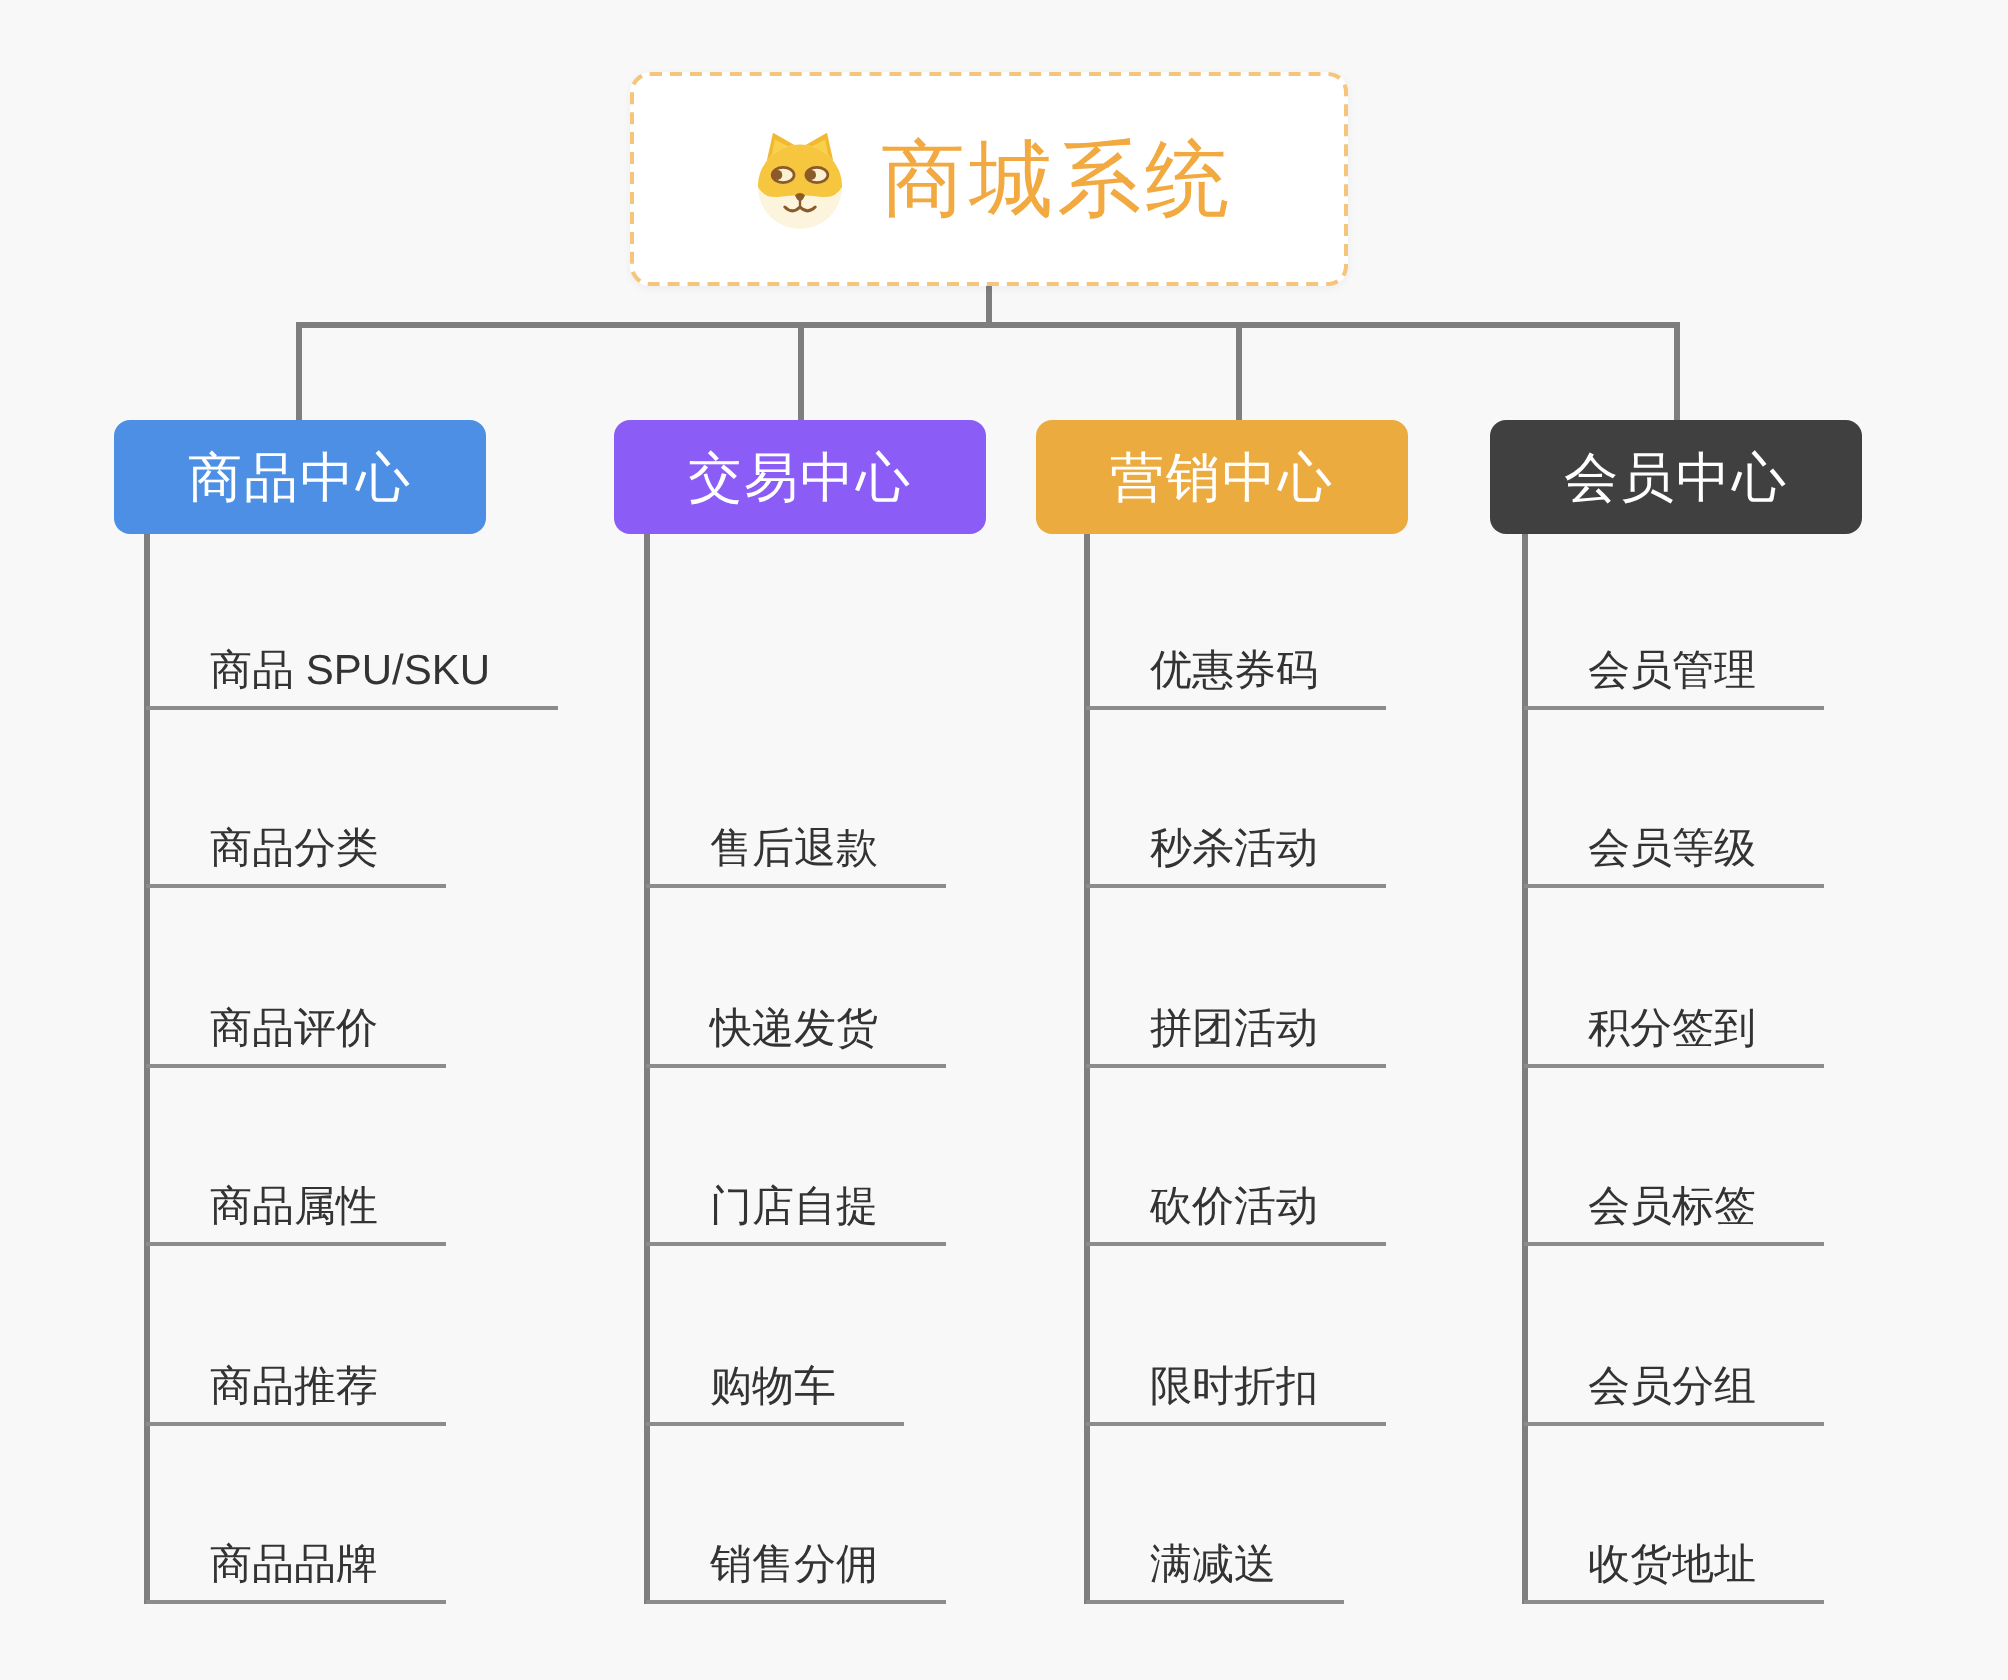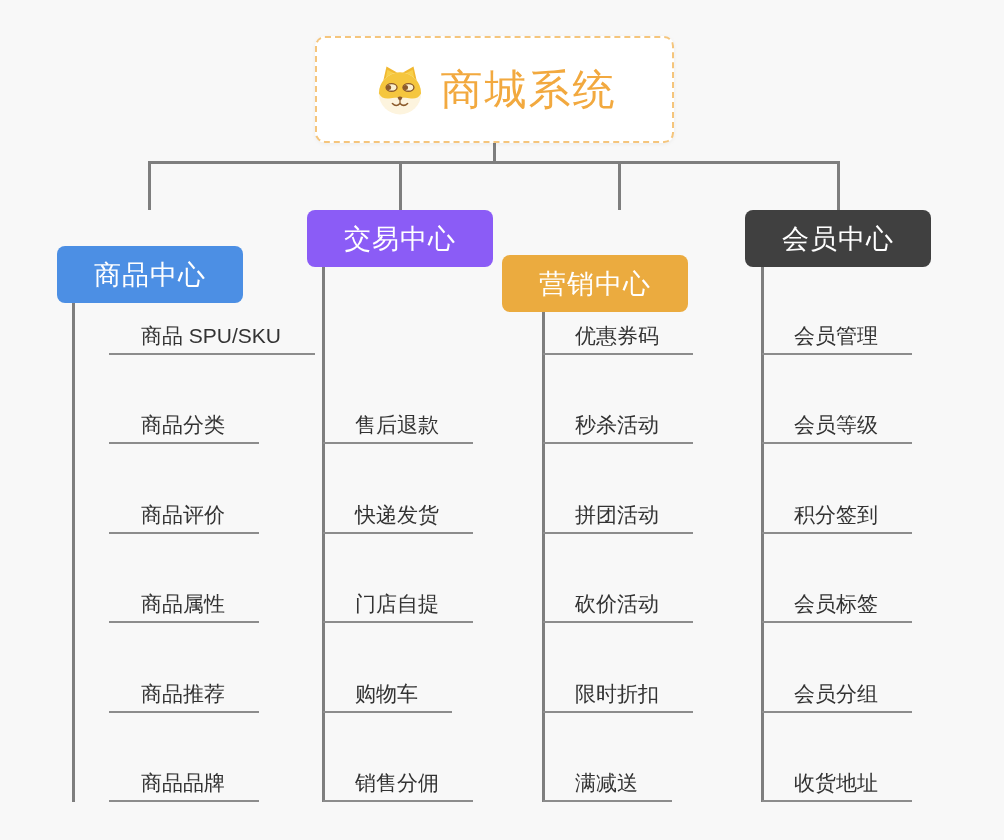--- a/index.html
+++ b/index.html
@@ -47,34 +47,34 @@
     position: absolute; top: 210px; width: 186px; height: 57px;
     border-radius: 8px;
     color: #ffffff;
     font-size: 27px;
     display: flex; align-items: center; justify-content: center;
     letter-spacing: 1px;
     white-space: nowrap;
   }
   .branch-1 { left: 57px;  background: #4c8fe4; }
   .branch-2 { left: 307px; background: #e45c5c; }
-  .branch-3 { left: 502px; background: #ebab3f; margin-top: 45px; }
+  .branch-3 { left: 518px; background: #ebab3f; }
   .branch-4 { left: 745px; background: #6fbe44; }
 
   
   .leaf {
     position: absolute;
     font-size: 21px;
     color: #333333;
     line-height: 27px;
     padding: 0 34px 4px 32px;
     border-bottom: 2px solid #8c8c8c;
     white-space: nowrap;
   }
-  .col-1 { left: 73px; margin-left: 36px; }  .col-2 { left: 323px; }
+  .col-1 { left: 73px; }  .col-2 { left: 323px; }
   .col-3 { left: 543px; } .col-4 { left: 762px; }
   .row-0 { top: 322px; } .row-1 { top: 411px; } .row-2 { top: 501px; }
   .row-3 { top: 590px; } .row-4 { top: 680px; } .row-5 { top: 769px; }
 </style>
 </head>
 <body>
 
 <div class="canvas">
 
   <div class="line stem"></div>
@@ -106,21 +106,21 @@
       <circle cx="38.5" cy="29" r="3" fill="#8b5a2b"></circle>
 
       <path d="M29,41 q3,-2.5 6,0 q-1.5,3.5 -3,3.5 q-1.5,0 -3,-3.5 z" fill="#8b5a2b"></path>
 
       <path d="M23,48 q4.5,4.5 9,0 q4.5,4.5 9,0" fill="none" stroke="#8b5a2b" stroke-width="1.8" stroke-linecap="round"></path>
       <path d="M32,44.5 l0,3" stroke="#8b5a2b" stroke-width="1.4" stroke-linecap="round"></path>
     </svg>
     <span class="root-title">商城系统</span>
   </div>
 
-  <div class="branch branch-1" style="background-color: rgb(76, 143, 228); margin-top: 36px;">商品中心</div>
+  <div class="branch branch-1" style="background-color: rgb(76, 143, 228);">商品中心</div>
   <div class="branch branch-2" style="background-color: #8b5cf6;">交易中心</div>
   <div class="branch branch-3" style="background-color: rgb(235, 171, 63);">营销中心</div>
   <div class="branch branch-4" style="background-color: #404040;">会员中心</div>
 
   <div class="leaf col-1 row-0">商品 SPU/SKU</div>
   <div class="leaf col-1 row-1">商品分类</div>
   <div class="leaf col-1 row-2">商品评价</div>
   <div class="leaf col-1 row-3">商品属性</div>
   <div class="leaf col-1 row-4">商品推荐</div>
   <div class="leaf col-1 row-5">商品品牌</div>

